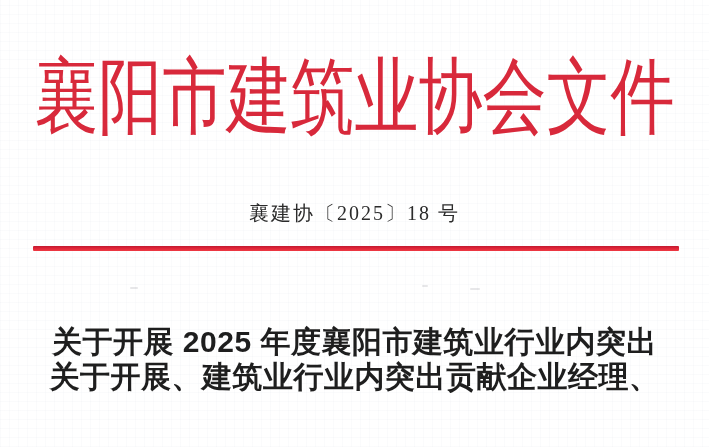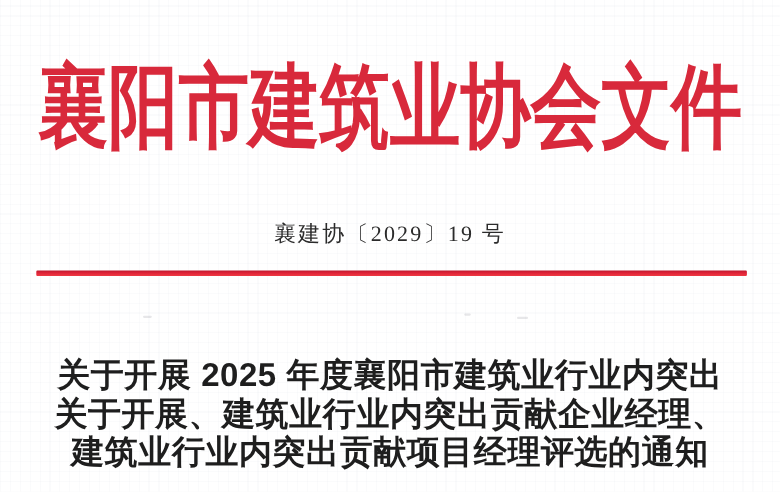--- a/index.html
+++ b/index.html
@@ -19,21 +19,21 @@
     overflow: hidden;
     font-family: "Liberation Serif", serif;
   }
   .org-title {
     position: absolute;
     top: 42px;
     left: 0;
     width: 709px;
     text-align: center;
     font-family: "Liberation Serif", "DejaVu Serif", serif;
-    font-weight: bold;
+    font-weight: normal;
     font-size: 64px;
     line-height: 112px;
     white-space: nowrap;
     letter-spacing: 0px;
   }
   .org-title .stretch {
     display: inline-block;
     transform: scale(1.0, 1.30);
     transform-origin: center center;
   }
@@ -85,27 +85,26 @@
 </style>
 </head>
 <body>
 
 <div class="page">
 
   <div class="org-title" style="color: rgb(216, 41, 59);">
     <span class="stretch">襄阳市建筑业协会文件</span>
   </div>
 
-  <div class="doc-number">襄建协〔2029〕19 号</div>
+  <div class="doc-number">襄建协〔2025〕18 号</div>
 
   <div class="red-rule"></div>
 
   <div class="main-title" style="color: rgb(30, 30, 30);">
     <div class="line">关于开展 2025 年度襄阳市建筑业行业内突出</div>
     <div class="line">关于开展、建筑业行业内突出贡献企业经理、</div>
-    <div class="line">建筑业行业内突出贡献项目经理评选的通知</div>
   </div>
 
   <div class="speck speck-1"></div>
   <div class="speck speck-2"></div>
   <div class="speck speck-3"></div>
 
 </div>
 
 </body></html>

